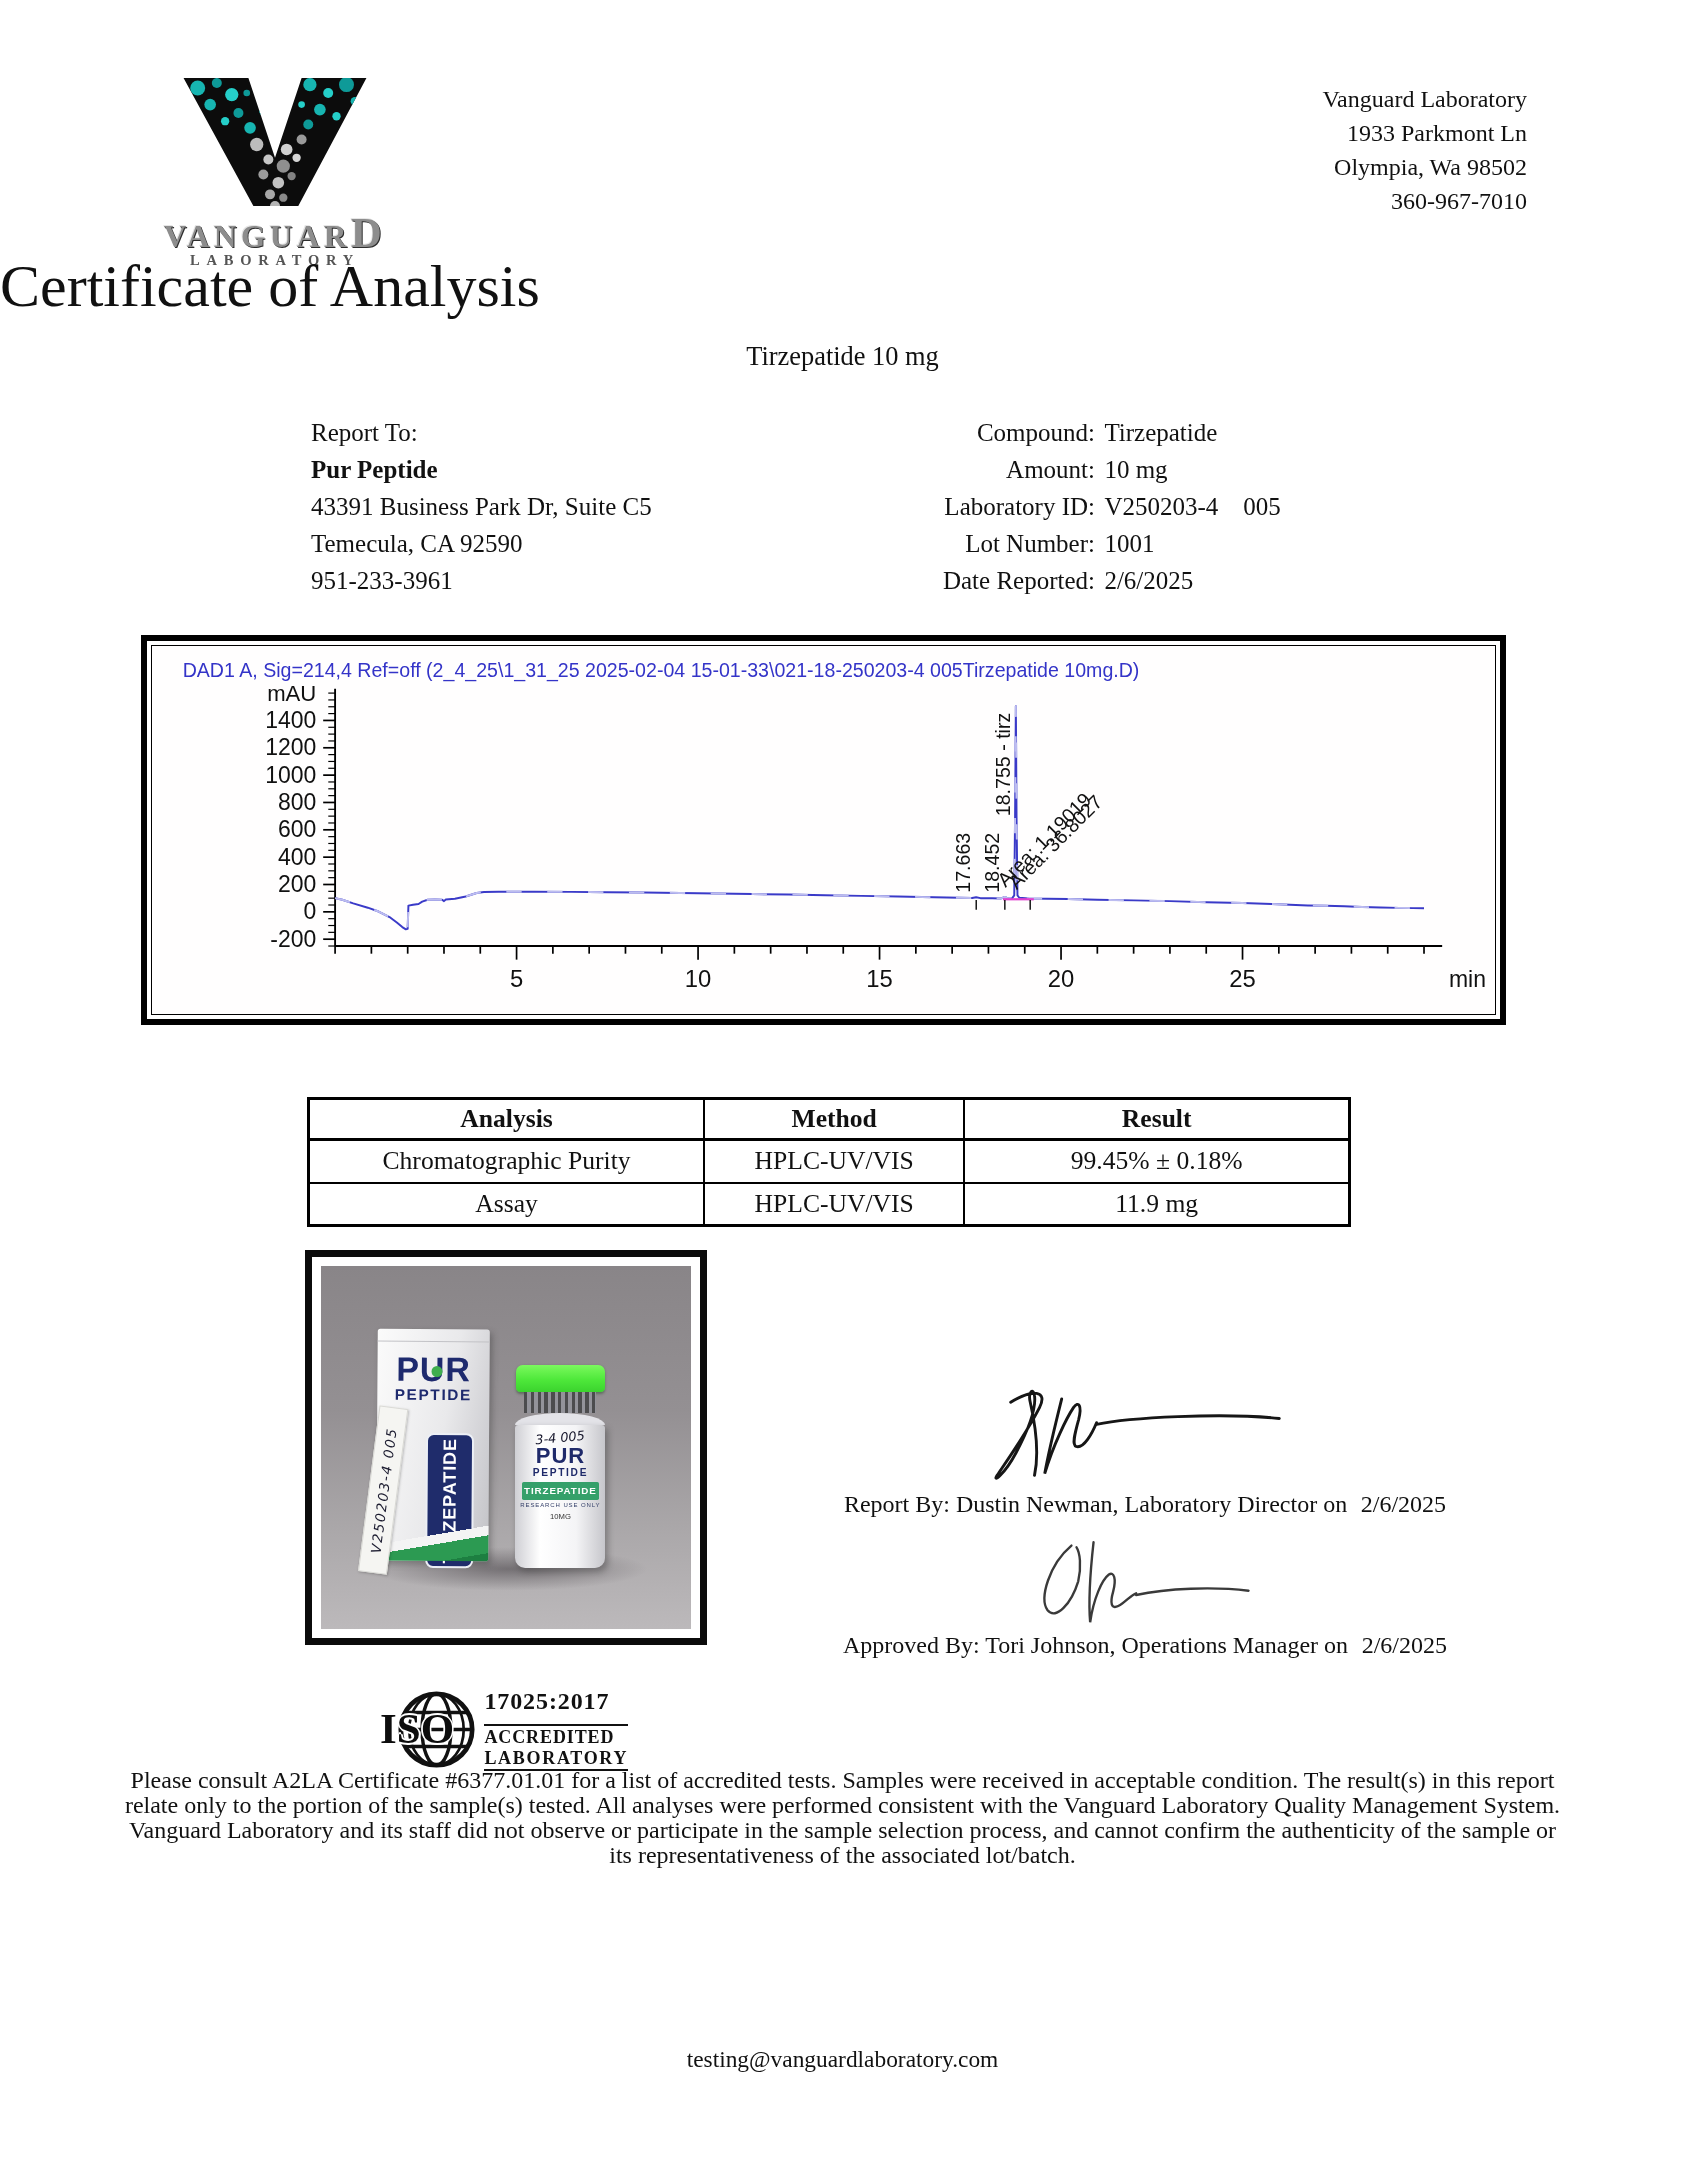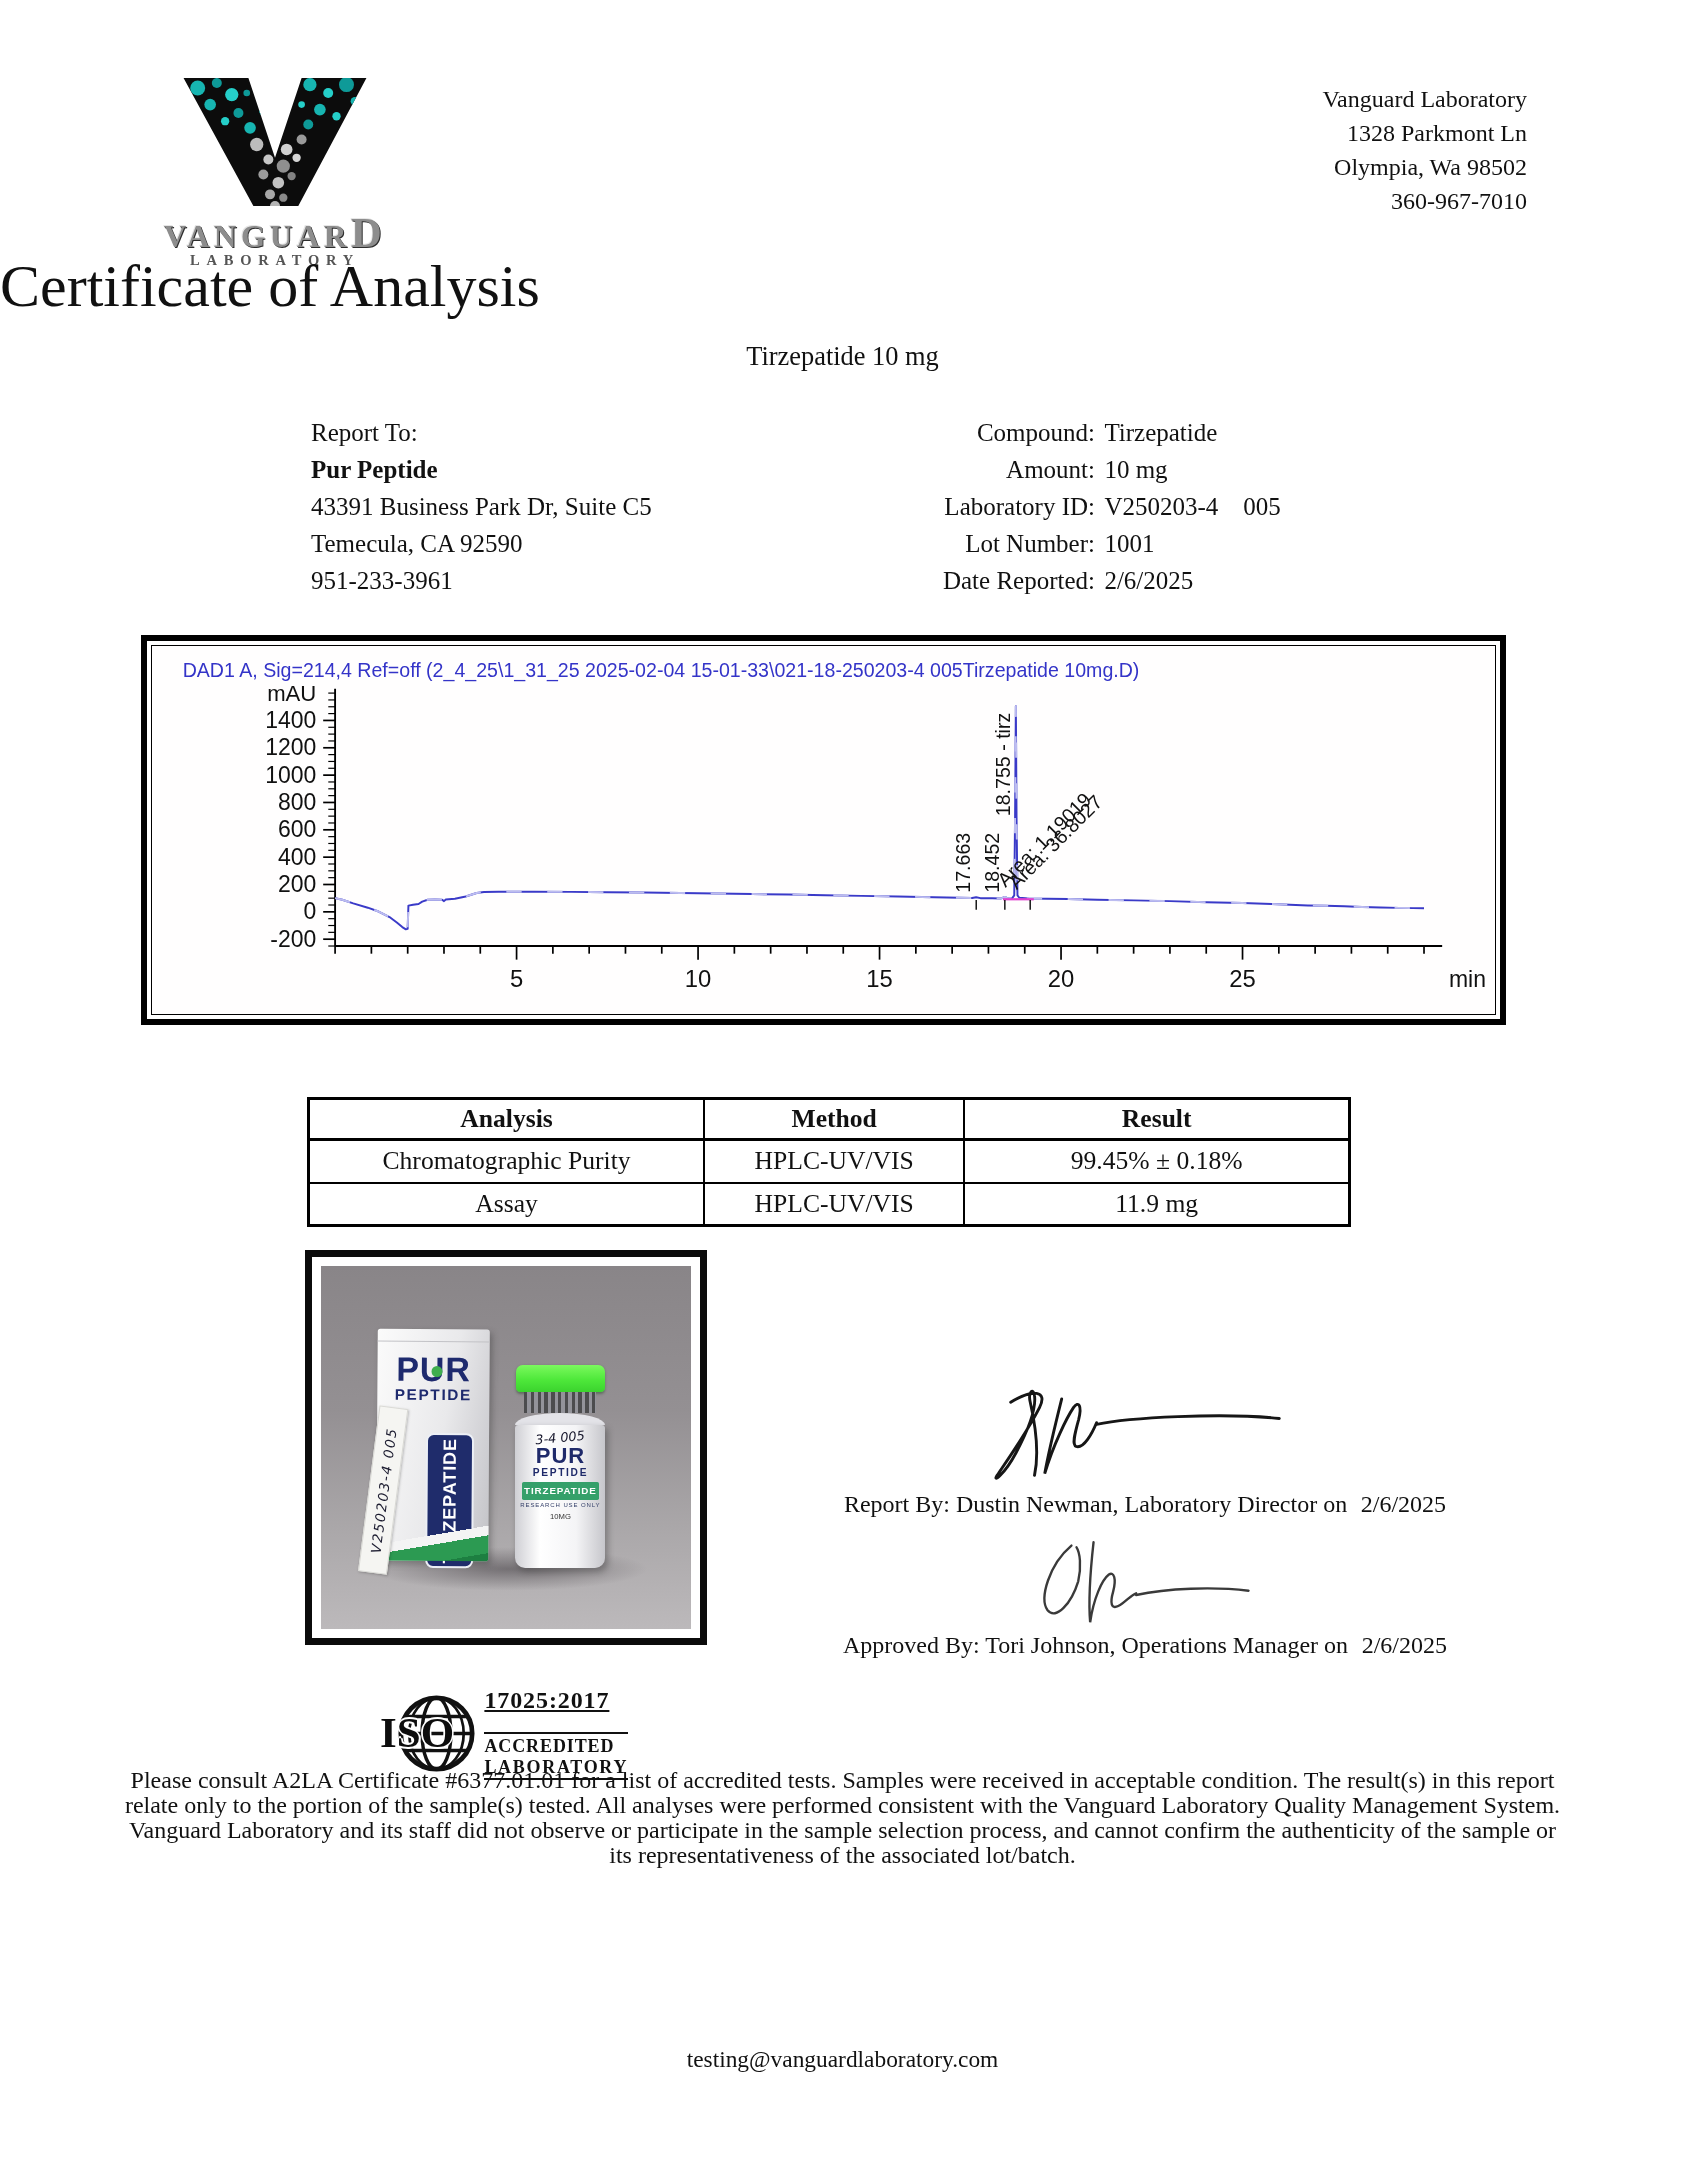--- a/index.html
+++ b/index.html
@@ -100,21 +100,21 @@
   .sig-line .sig-date { margin-left:13.6px; }
   .sig2 { margin-top:12px; }
   
   .iso-logo { position:absolute; left:392px; top:1687px; display:flex; align-items:center; }
   .globe-wrap { position:relative; width:89px; height:85px; }
   .iso-text { position:absolute; left:-12px; top:17px; font-family:"Liberation Serif", serif;
     font-weight:bold; font-size:43px; color:#0d0d0d;
     text-shadow:-1.7px 0 0 #fff, 1.7px 0 0 #fff, 0 -1.7px 0 #fff, 0 1.7px 0 #fff; }
   .iso-lines { margin-left:3.4px; font-family:"Liberation Serif", serif; }
   .iso-l1 { font-weight:bold; font-size:24px; letter-spacing:0.9px; border-bottom:2.6px solid #111;
-    padding-bottom:18px;text-decoration:underline; }
+    padding-bottom:9px; }
   .iso-l2 { font-weight:bold; font-size:18px; letter-spacing:0.9px; margin-top:1.7px; }
   .iso-l3 { font-weight:bold; font-size:18px; letter-spacing:1.7px; border-bottom:2.6px solid #111; }
   
   .disclaimer { position:absolute; top:1768px; left:50%; transform:translateX(-50%);
     width:1453px; font-size:24px; line-height:25px; text-align:center; }
   .footer { position:absolute; top:2041px; left:0; width:100%; text-align:center;
     font-size:23.4px; line-height:37px; }
 </style>
 </head>
 <body>
@@ -161,21 +161,21 @@
         <circle cx="150" cy="38" r="4" fill="#25cfc9"></circle>
           <circle cx="214" cy="34" r="5" fill="#17b5b1"></circle>
       </g>
     </svg>
     <div class="logo-name"><span>VANGUAR</span><span class="bigD">D</span></div>
     <div class="logo-sub">LABORATORY</div>
   </div>
 
   <div class="lab-address">
     <div>Vanguard Laboratory</div>
-    <div>1328 Parkmont Ln</div>
+    <div>1933 Parkmont Ln</div>
     <div>Olympia, Wa 98502</div>
     <div>360-967-7010</div>
   </div>
 
   <div class="doc-title">Certificate of Analysis</div>
   <div class="doc-subtitle">Tirzepatide 10 mg</div>
 
   <div class="report-to">
     <div>Report To:</div>
     <div class="bold">Pur Peptide</div>

